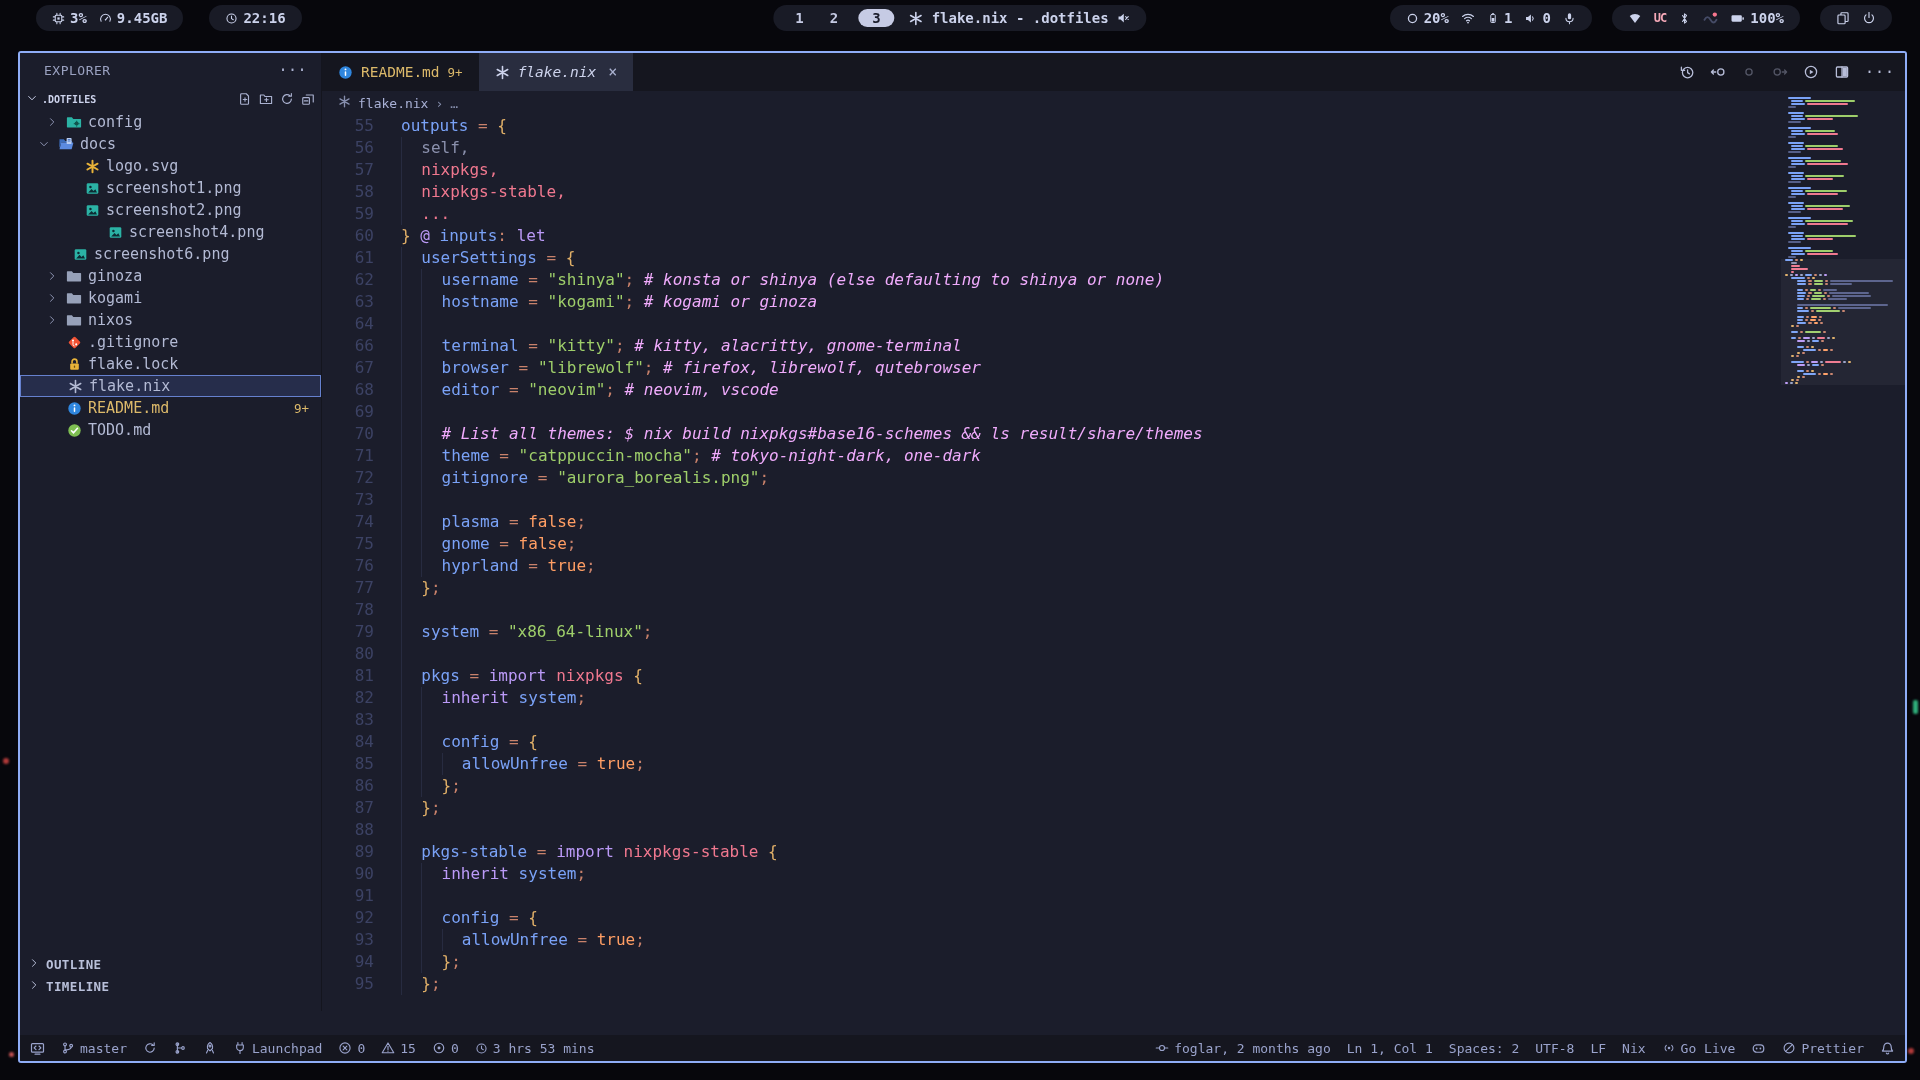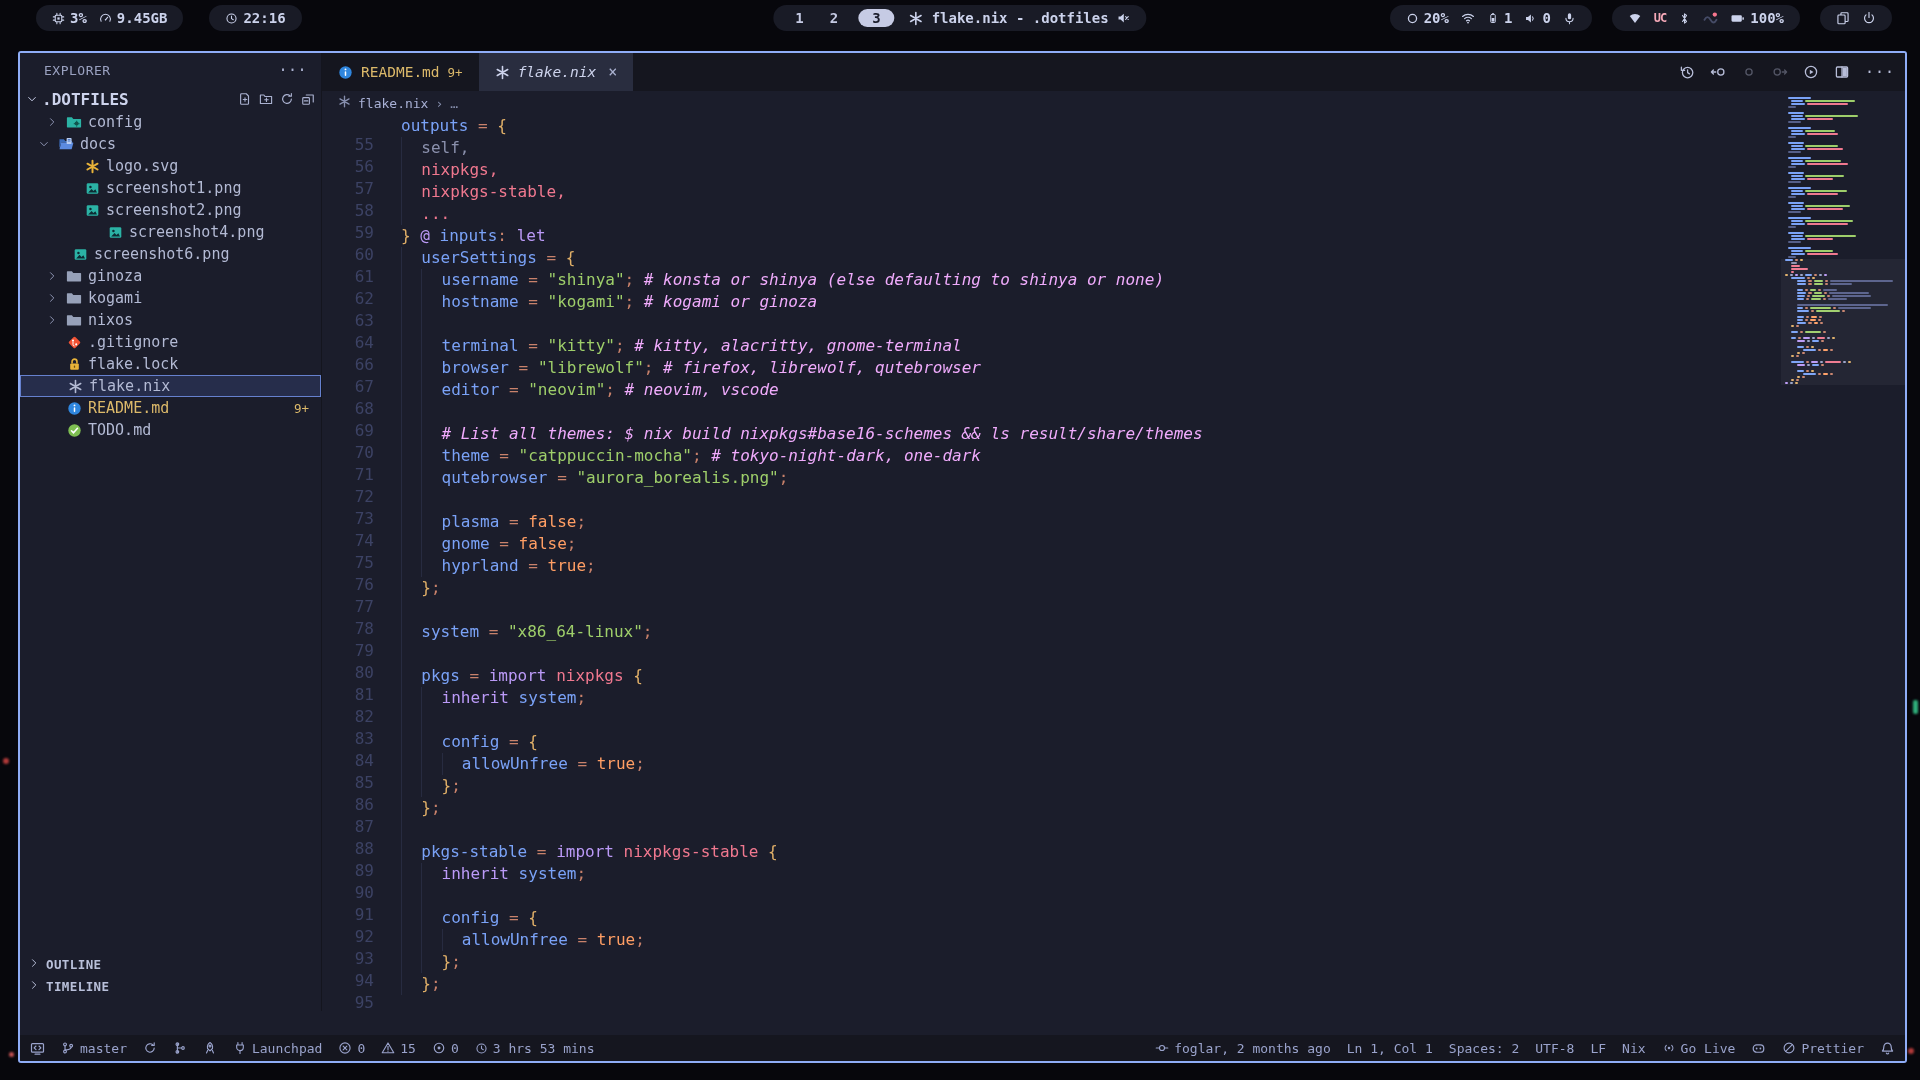--- a/index.html
+++ b/index.html
@@ -18,21 +18,21 @@
   .wb-title{display:flex;align-items:center;gap:8px;}
   .wb-item{display:flex;align-items:center;gap:5px;}
   
   #vswin{position:absolute;left:18px;top:51px;width:1889px;height:1012px;background:#1b1d2b;
     border:2px solid #8fadf7;border-radius:3px;box-sizing:border-box;overflow:hidden;}
   
   #sidebar{position:absolute;left:0;top:0;width:301px;height:958px;background:#1b1d2b;border-right:1px solid #14151e;}
   .sb-title{height:34px;display:flex;align-items:center;justify-content:space-between;padding:0 14px 0 24px;
     color:#9aa1c0;font-size:13px;letter-spacing:.5px;}
   .sb-more{color:#aab1d0;font-size:15px;cursor:pointer;}
-  .sb-root{height:24px;display:flex;align-items:center;gap:4px;padding:0 6px 0 6px;color:#cdd3ec;font-weight:bold;font-size:16px;justify-content:space-between;}
+  .sb-root{height:24px;display:flex;align-items:center;gap:4px;padding:0 6px 0 6px;color:#cdd3ec;font-weight:bold;font-size:10px;justify-content:space-between;}
   .sb-root .grow{flex:1;}
   .sb-acticons{display:flex;gap:7px;color:#aab1d0;}
   .sb-acticons span{cursor:pointer;display:flex;}
   .trow{height:22px;display:flex;align-items:center;gap:5px;font-size:15px;color:#b3bad4;cursor:pointer;box-sizing:border-box;}
   .trow .chev{width:16px;display:flex;justify-content:center;color:#8f96b5;}
   .trow .ficon{width:18px;display:flex;justify-content:center;}
   .trow.sel{background:#262d4b;border:1px solid #6681cf;}
   .trow .badge{margin-left:auto;margin-right:12px;font-size:12.5px;color:#dcb96a;}
   .lab-mod{color:#dcb96a;}
   .sb-bottom{position:absolute;left:0;bottom:14px;width:100%;}
@@ -46,21 +46,21 @@
   .tab .tlabel{white-space:nowrap;}
   .tab .close{color:#aab1d0;margin-left:4px;font-size:15px;}
   .ed-actions{position:absolute;right:12px;top:0;height:38px;display:flex;align-items:center;gap:15px;color:#b7bdd8;}
   .ed-actions span{cursor:pointer;display:flex;}
   .ed-actions .dim{opacity:.38;}
   
   #breadcrumbs{height:24px;display:flex;align-items:center;gap:7px;padding-left:16px;font-size:13px;color:#868ead;background:#1b1d2b;}
   
   #editor{position:absolute;left:0;top:62px;width:1585px;height:896px;overflow:hidden;background:#1b1d2b;}
   .cline{height:22px;line-height:22px;white-space:pre;font-size:16px;display:flex;}
-  .lnum{width:52px;text-align:right;color:#3c4264;flex:none;margin-top:19px;}
+  .lnum{width:52px;text-align:right;color:#3c4264;flex:none;}
   .ltext{margin-left:27px;}
   .ind{display:inline-block;width:2ch;border-left:1px solid #272b40;height:22px;vertical-align:top;}
   .c-b{color:#7aa2f7}.c-g{color:#9ece6a}.c-o{color:#c9826b}.c-y{color:#e0af68}.c-p{color:#bb9af7}
   .c-k{color:#f0788f}.c-c{color:#f0abfc;font-style:italic}.c-f{color:#c0caf5}.c-m{color:#8b91ad}.c-n{color:#ff9e64}
   
   #minimap{position:absolute;right:4px;top:44px;width:118px;height:300px;}
   .mrow{height:2px;margin-bottom:1px;display:flex;gap:2px;}
   .mseg{height:2px;border-radius:1px;}
   #mm-slider{position:absolute;left:-4px;width:126px;background:rgba(255,255,255,.045);}
   
@@ -560,21 +560,21 @@
         <div class="cline"><span class="lnum">61</span><span class="ltext"><span class="ind"></span><span class="c-b">userSettings</span><span class="c-o"> = </span><span class="c-y">{</span></span></div>
         <div class="cline"><span class="lnum">62</span><span class="ltext"><span class="ind"></span><span class="ind"></span><span class="c-b">username</span><span class="c-o"> = </span><span class="c-g">"shinya"</span><span class="c-o">;</span><span class="c-c"> # konsta or shinya (else defaulting to shinya or none)</span></span></div>
         <div class="cline"><span class="lnum">63</span><span class="ltext"><span class="ind"></span><span class="ind"></span><span class="c-b">hostname</span><span class="c-o"> = </span><span class="c-g">"kogami"</span><span class="c-o">;</span><span class="c-c"> # kogami or ginoza</span></span></div>
         <div class="cline"><span class="lnum">64</span><span class="ltext"><span class="ind"></span><span class="ind"></span></span></div>
         <div class="cline"><span class="lnum">66</span><span class="ltext"><span class="ind"></span><span class="ind"></span><span class="c-b">terminal</span><span class="c-o"> = </span><span class="c-g">"kitty"</span><span class="c-o">;</span><span class="c-c"> # kitty, alacritty, gnome-terminal</span></span></div>
         <div class="cline"><span class="lnum">67</span><span class="ltext"><span class="ind"></span><span class="ind"></span><span class="c-b">browser</span><span class="c-o"> = </span><span class="c-g">"librewolf"</span><span class="c-o">;</span><span class="c-c"> # firefox, librewolf, qutebrowser</span></span></div>
         <div class="cline"><span class="lnum">68</span><span class="ltext"><span class="ind"></span><span class="ind"></span><span class="c-b">editor</span><span class="c-o"> = </span><span class="c-g">"neovim"</span><span class="c-o">;</span><span class="c-c"> # neovim, vscode</span></span></div>
         <div class="cline"><span class="lnum">69</span><span class="ltext"><span class="ind"></span><span class="ind"></span></span></div>
         <div class="cline"><span class="lnum">70</span><span class="ltext"><span class="ind"></span><span class="ind"></span><span class="c-c"># List all themes: $ nix build nixpkgs#base16-schemes &amp;&amp; ls result/share/themes</span></span></div>
         <div class="cline"><span class="lnum">71</span><span class="ltext"><span class="ind"></span><span class="ind"></span><span class="c-b">theme</span><span class="c-o"> = </span><span class="c-g">"catppuccin-mocha"</span><span class="c-o">;</span><span class="c-c"> # tokyo-night-dark, one-dark</span></span></div>
-        <div class="cline"><span class="lnum">72</span><span class="ltext"><span class="ind"></span><span class="ind"></span><span class="c-b">qutebrowser</span><span class="c-o"> = </span><span class="c-g">"aurora_borealis.png"</span><span class="c-o">;</span></span></div>
+        <div class="cline"><span class="lnum">72</span><span class="ltext"><span class="ind"></span><span class="ind"></span><span class="c-b">gitignore</span><span class="c-o"> = </span><span class="c-g">"aurora_borealis.png"</span><span class="c-o">;</span></span></div>
         <div class="cline"><span class="lnum">73</span><span class="ltext"><span class="ind"></span><span class="ind"></span></span></div>
         <div class="cline"><span class="lnum">74</span><span class="ltext"><span class="ind"></span><span class="ind"></span><span class="c-b">plasma</span><span class="c-o"> = </span><span class="c-n">false</span><span class="c-o">;</span></span></div>
         <div class="cline"><span class="lnum">75</span><span class="ltext"><span class="ind"></span><span class="ind"></span><span class="c-b">gnome</span><span class="c-o"> = </span><span class="c-n">false</span><span class="c-o">;</span></span></div>
         <div class="cline"><span class="lnum">76</span><span class="ltext"><span class="ind"></span><span class="ind"></span><span class="c-b">hyprland</span><span class="c-o"> = </span><span class="c-n">true</span><span class="c-o">;</span></span></div>
         <div class="cline"><span class="lnum">77</span><span class="ltext"><span class="ind"></span><span class="c-y">}</span><span class="c-o">;</span></span></div>
         <div class="cline"><span class="lnum">78</span><span class="ltext"><span class="ind"></span></span></div>
         <div class="cline"><span class="lnum">79</span><span class="ltext"><span class="ind"></span><span class="c-b">system</span><span class="c-o"> = </span><span class="c-g">"x86_64-linux"</span><span class="c-o">;</span></span></div>
         <div class="cline"><span class="lnum">80</span><span class="ltext"><span class="ind"></span></span></div>
         <div class="cline"><span class="lnum">81</span><span class="ltext"><span class="ind"></span><span class="c-b">pkgs</span><span class="c-o"> = </span><span class="c-p">import</span><span class="c-f"> </span><span class="c-k">nixpkgs</span><span class="c-f"> </span><span class="c-y">{</span></span></div>
         <div class="cline"><span class="lnum">82</span><span class="ltext"><span class="ind"></span><span class="ind"></span><span class="c-p">inherit</span><span class="c-f"> </span><span class="c-b">system</span><span class="c-o">;</span></span></div>

